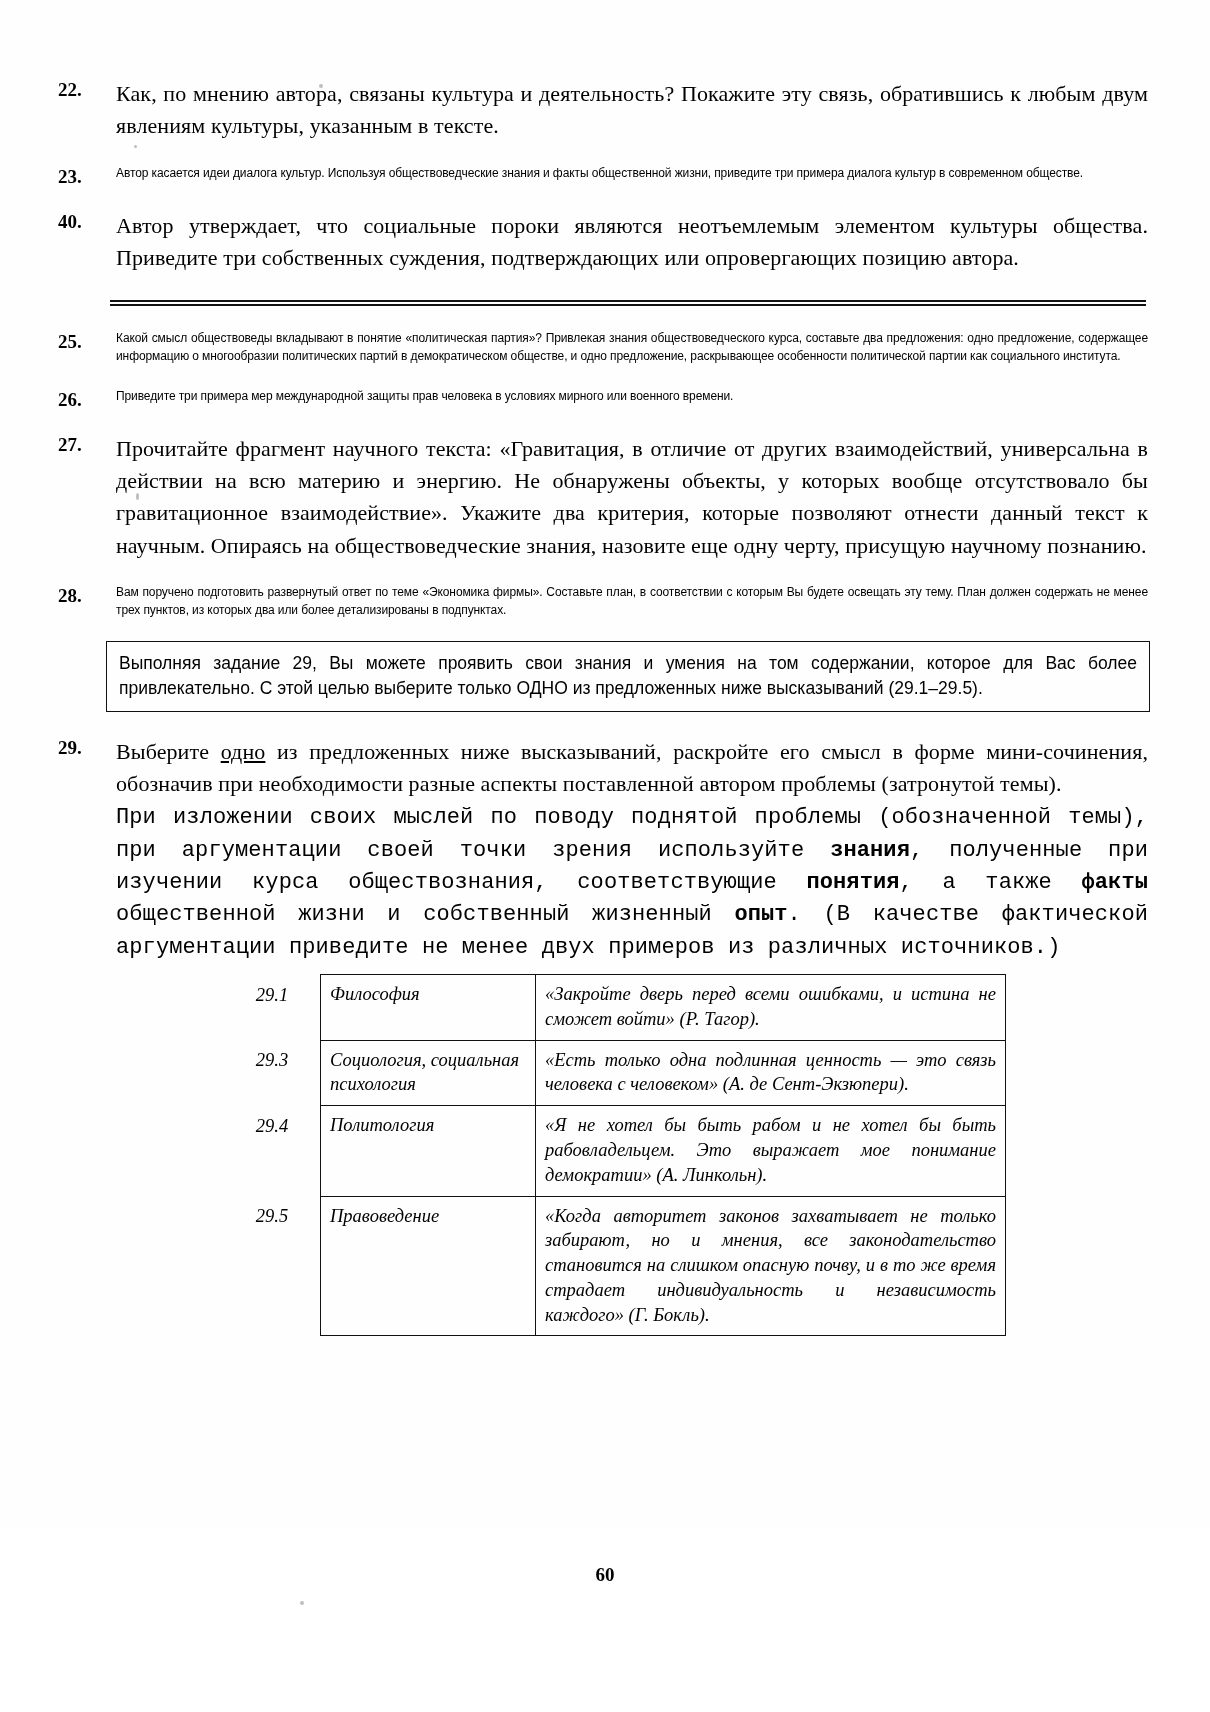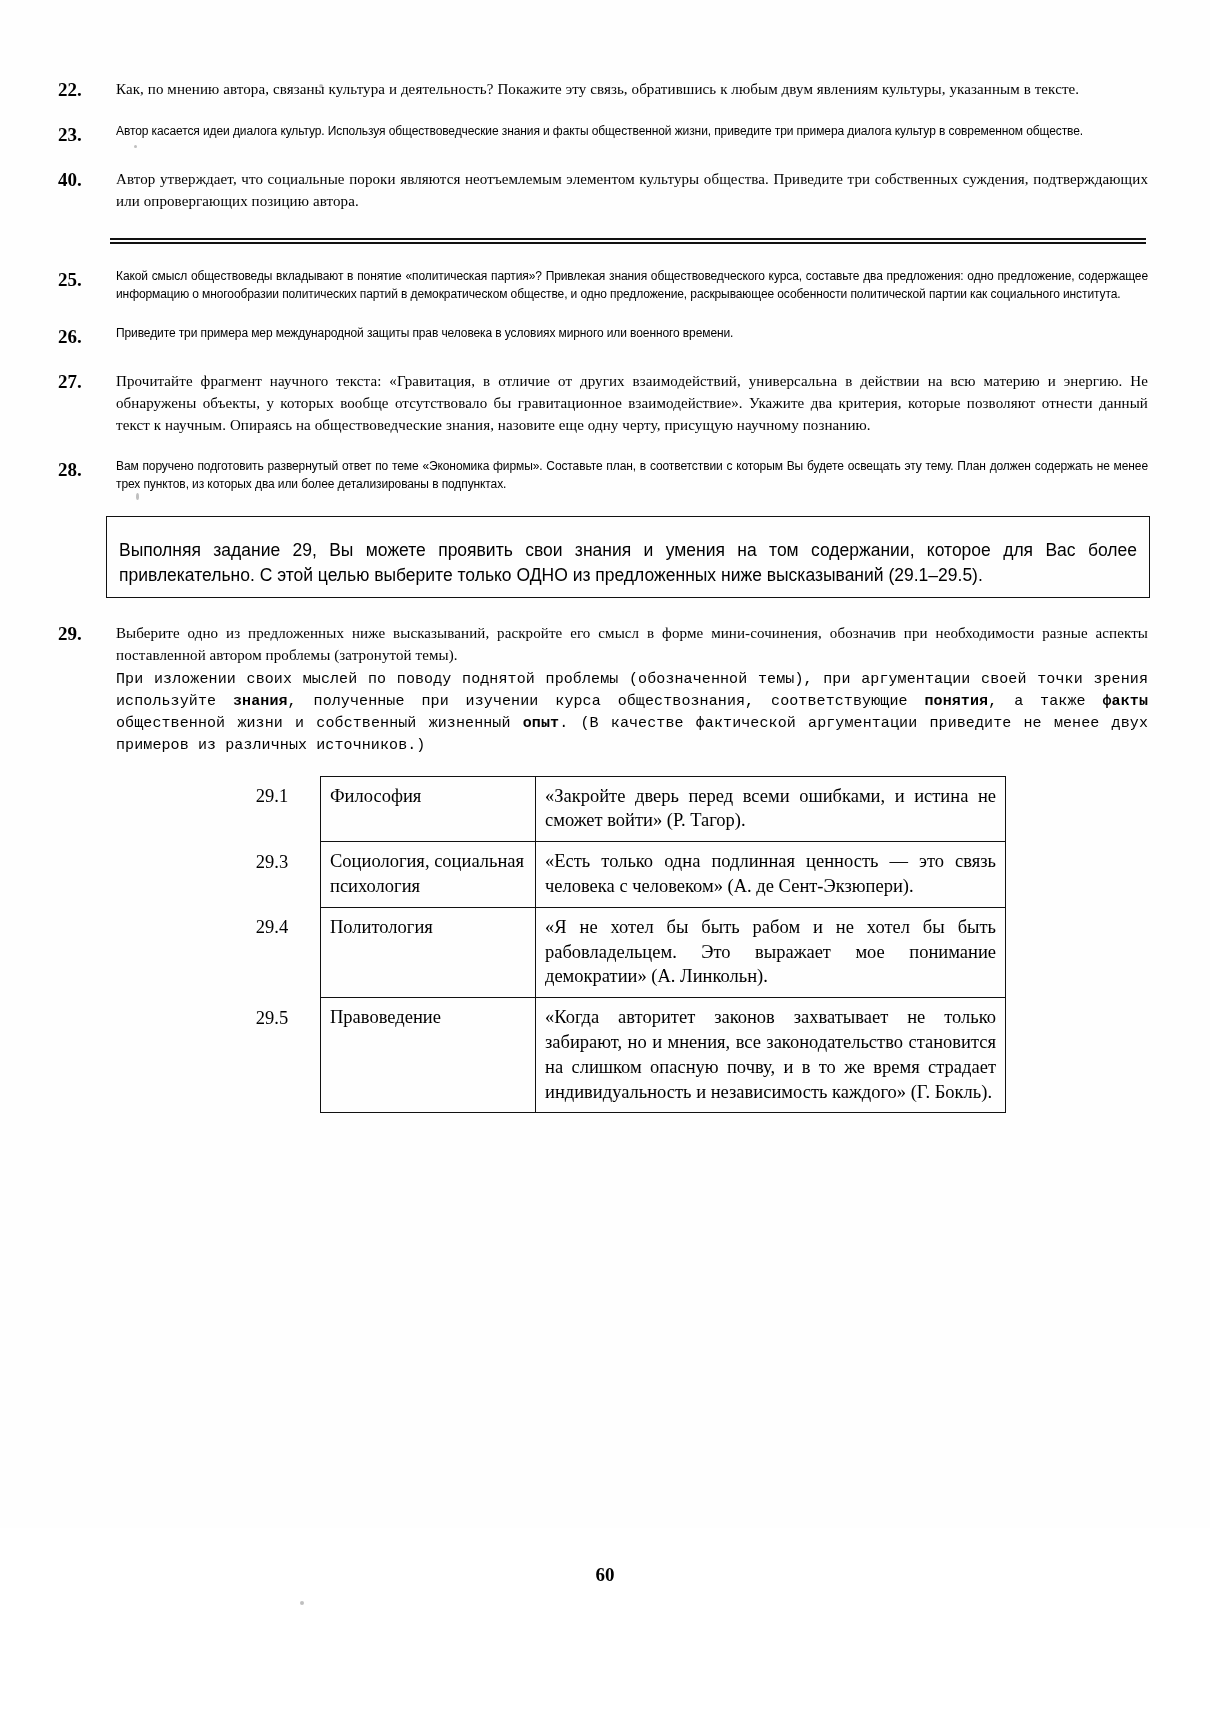--- a/index.html
+++ b/index.html
@@ -39,21 +39,21 @@
     width: 58px;
     flex: 0 0 58px;
     font-weight: bold;
     font-size: 19px;
     font-family: "Liberation Serif", serif;
     padding-top: 1px;
     letter-spacing: 0px;
   }
   .qtext {
     flex: 1 1 auto;
-    font-size: 15px;
+    font-size: 22px;
     line-height: 1.47;
     text-align: justify;
     font-family: "Liberation Serif", serif;
     letter-spacing: 0.1px;
   }
   .qtext.sans {
     font-family: "Liberation Sans", sans-serif;
     font-size: 12px;
     letter-spacing: -0.1px;
   }
@@ -74,34 +74,35 @@
     border-bottom: 2px solid #111;
     box-sizing: border-box;
   }
 
   
   .boxed {
     margin: 12px 0 24px 48px;
     width: 1044px;
     border: 1.5px solid #111;
     box-sizing: border-box;
-    padding: 21px 12px 10px 12px;
+    padding: 9px 12px 10px 12px;
     font-family: "Liberation Sans", sans-serif;
     font-size: 17.5px;
     line-height: 1.42;
     text-align: justify;
   }
 
   
   .stmt-table {
     margin-left: 166px;
-    margin-top: 19px;
+    margin-top: 10px;
     border-collapse: collapse;
     width: 782px;
     table-layout: fixed;
+    font-style: italic;
   }
   .stmt-table td {
     border: 1.5px solid #111;
     vertical-align: top;
     padding: 7px 9px 8px 9px;
     font-family: "Liberation Serif", serif;
     font-size: 18.5px;
     line-height: 1.34;
   }
   .stmt-table td.col-num {
@@ -113,21 +114,21 @@
     padding-top: 8px;
   }
   .stmt-table tr:first-child td.col-num { border-top: none; }
   .stmt-table td.col-topic {
     width: 196px;
   }
   .stmt-table td.col-quote {
     text-align: justify;
   }
 
-  .underline { }
+  .underline { text-decoration: underline; }
   .bold { font-weight: bold; }
 
   .page-number {
     position: absolute;
     left: 0;
     top: 1564px;
     width: 1210px;
     text-align: center;
     font-family: "Liberation Serif", serif;
     font-size: 19px;

